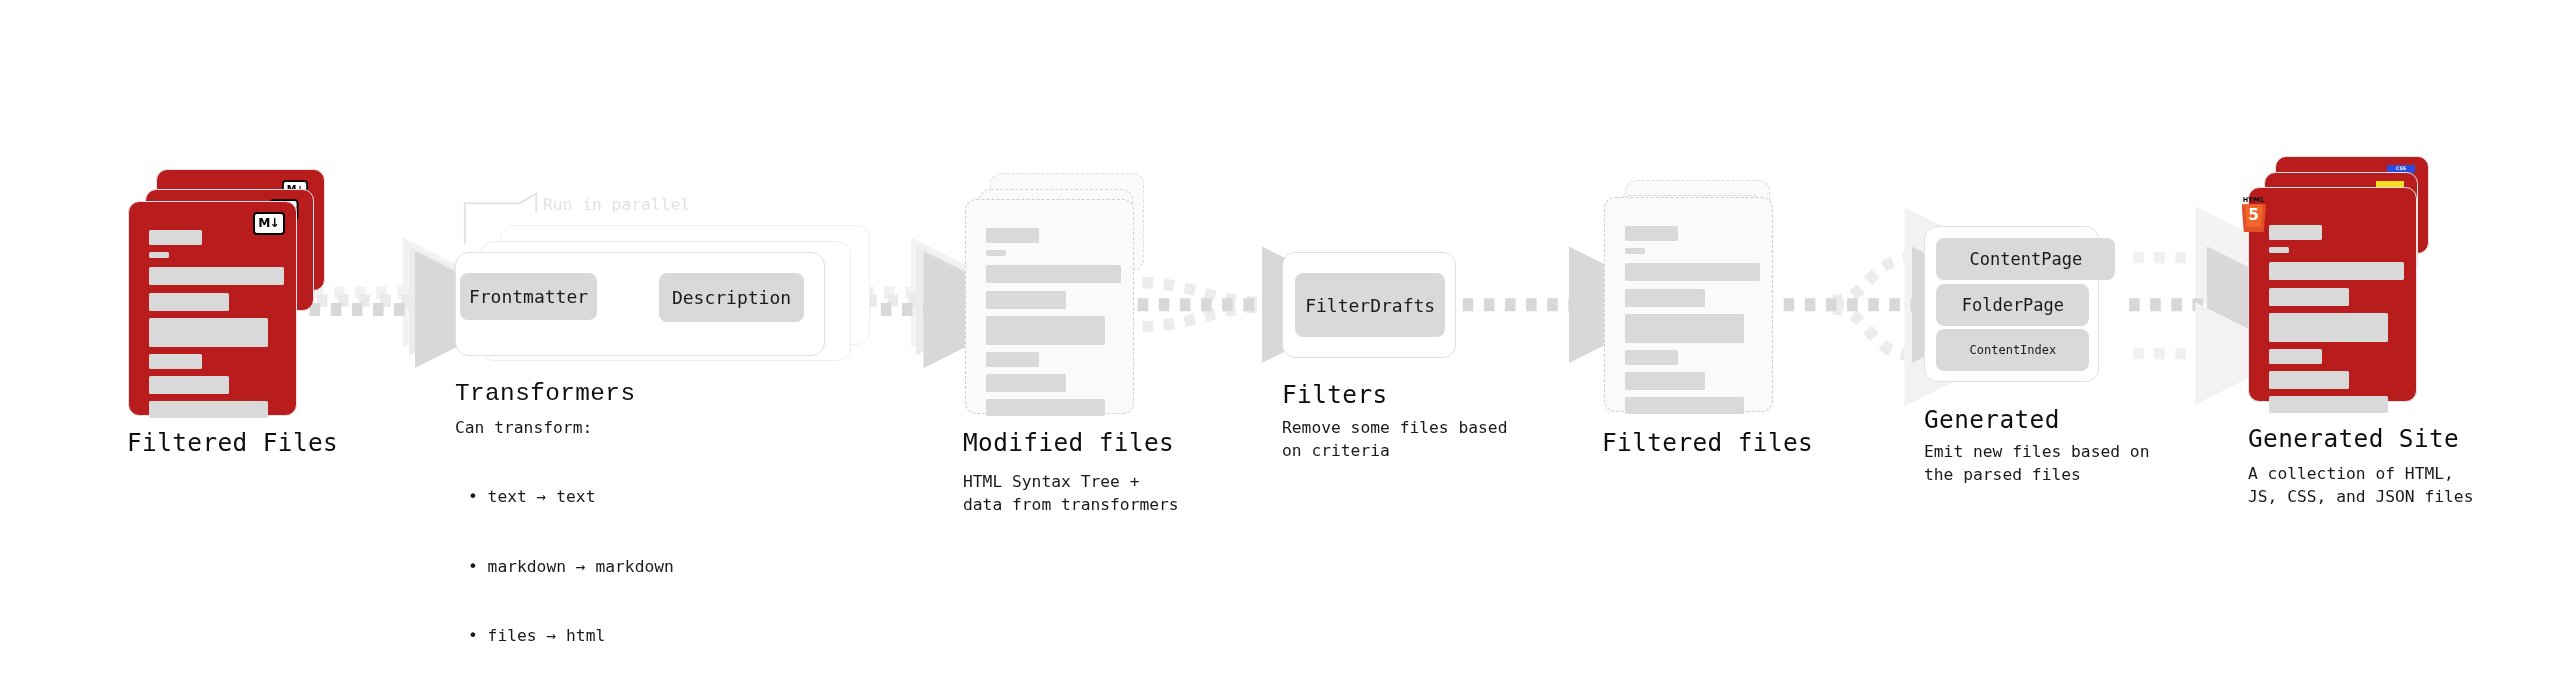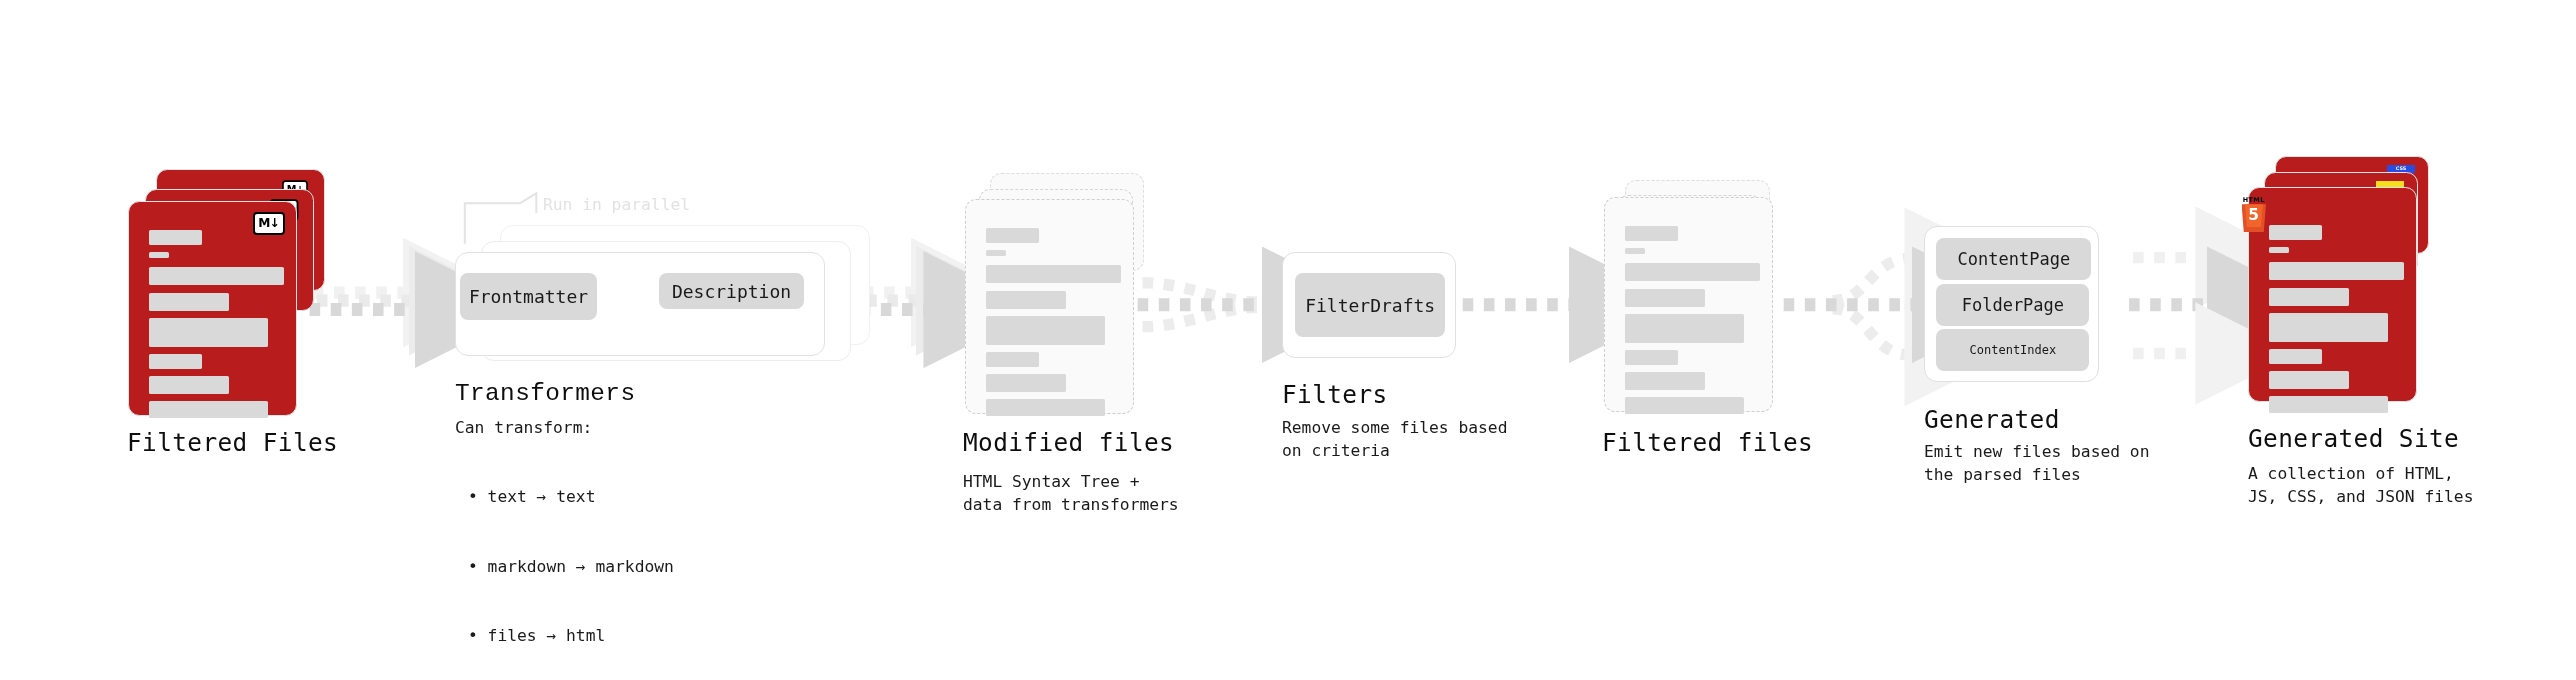--- a/index.html
+++ b/index.html
@@ -209,21 +209,21 @@
     <div class="groupbox" style="left:500px;top:225px;width:370px;height:120px;border-color:#f1f1f1;">
       <div class="chip" style="left:49px;top:20.3px;width:137px;height:49px;background:#eeeeee;"></div>
       <div class="chip" style="left:203px;top:20.3px;width:137px;height:49px;background:#eeeeee;"></div>
     </div>
     <div class="groupbox" style="left:481px;top:241px;width:370px;height:120px;border-color:#ededed;">
       <div class="chip" style="left:49px;top:20.3px;width:137px;height:49px;background:#e7e7e7;"></div>
       <div class="chip" style="left:203px;top:20.3px;width:137px;height:49px;background:#e7e7e7;"></div>
     </div>
     <div class="groupbox" style="left:455px;top:252px;width:370px;height:104px;border-color:#e2e2e2;">
       <div class="chip" style="left:4px;top:20.3px;width:137px;height:47px;">Frontmatter</div>
-      <div class="chip" style="left:203px;top:20.3px;width:145px;height:36px;">Description</div>
+      <div class="chip" style="left:203px;top:20.3px;width:145px;height:49px;">Description</div>
     </div>
 
     <div class="tinylabel" style="left:543px;top:195px;">Run in parallel</div>
 
     <div class="title" style="left:455px;top:380px;font-family:Liberation Mono, monospace;">Transformers</div>
     <div class="subtitle" style="left:455px;top:416px;">Can transform:</div>
     <div class="subtitle bullets" style="left:468px;top:439px;">
       <div>• text → text</div>
       <div>• markdown → markdown</div>
       <div>• files → html</div>
@@ -272,21 +272,21 @@
         <div class="bar" style="width:53px;height:14.6px;"></div>
         <div class="bar" style="width:80px;height:18px;"></div>
         <div class="bar" style="width:119px;height:16.3px;"></div>
       </div>
     </div>
     <div class="title" style="left:1602px;top:428px;">Filtered files</div>
   </div>
 
   <div class="node">
     <div class="groupbox" style="left:1924px;top:226px;width:175px;height:156px;">
-      <div class="chip" style="left:11.4px;top:11.4px;width:155px;height:42px;font-size:17px;">ContentPage</div>
+      <div class="chip" style="left:11.4px;top:11.4px;width:179px;height:42px;font-size:17px;">ContentPage</div>
       <div class="chip" style="left:11.4px;top:57px;width:153px;height:42px;font-size:17px;">FolderPage</div>
       <div class="chip" style="left:11.4px;top:102px;width:153px;height:42px;font-size:12px;">ContentIndex</div>
     </div>
     <div class="title" style="left:1924px;top:405px;">Generated</div>
     <div class="subtitle" style="left:1924px;top:440px;">Emit new files based on
 the parsed files</div>
   </div>
 
   <div class="node">
     <div class="doccard" style="left:2275px;top:156px;width:154px;height:98px;">

